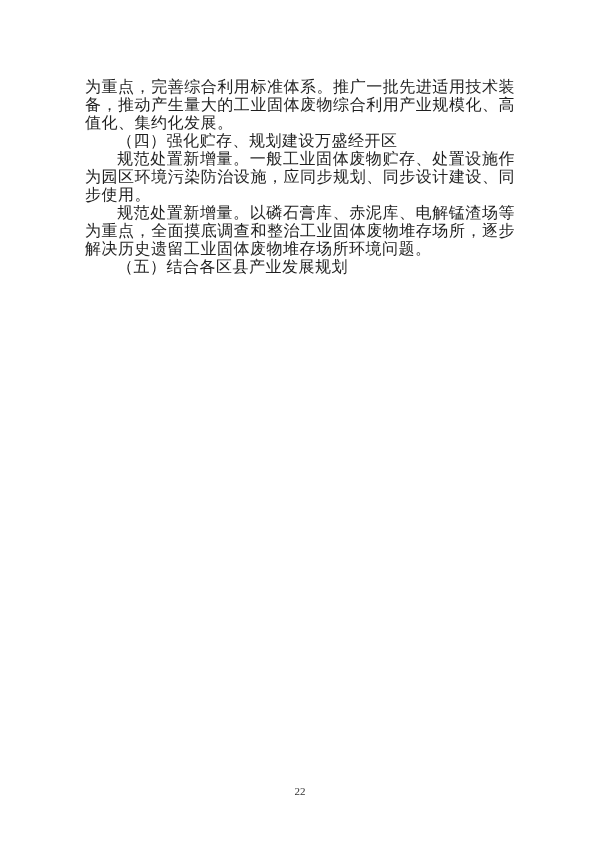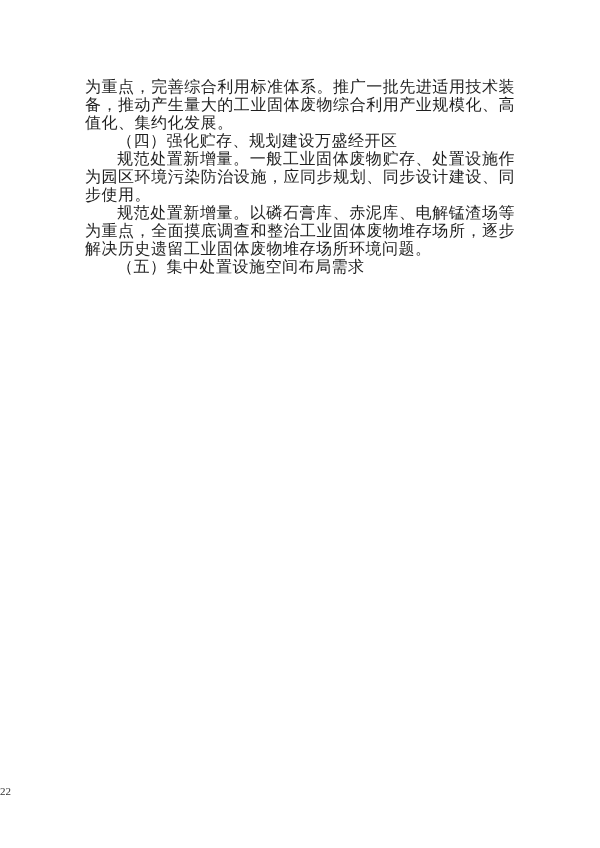--- a/index.html
+++ b/index.html
@@ -37,40 +37,40 @@
     font-weight: normal;
   }
   .section-heading {
     font-weight: 500;
   }
   .page-number {
     position: absolute;
     left: 0;
     right: 0;
     top: 785px;
-    text-align: left;
+    text-align: center;
     font-size: 11px;
     color: #333333;
   }
 </style>
 </head>
 <body>
 
 <div class="doc-page">
   <div class="doc-content">
 
     <p><span>为重点，完善综合利用标准体系。推广一批先进适用技术装备，推动产生量大的工业固体废物综合利用产业规模化、高值化、集约化发展。</span></p>
 
     <p class="indent section-heading"><span>（四）强化贮存、规划建设万盛经开区</span></p>
 
 
     <p class="indent"><span class="lead-bold">规范处置新增量。</span><span>一般工业固体废物贮存、处置设施作为园区环境污染防治设施，应同步规划、同步设计建设、同步使用。</span></p>
 
     <p class="indent"><span class="lead-bold">规范处置新增量。</span><span>以磷石膏库、赤泥库、电解锰渣场等为重点，全面摸底调查和整治工业固体废物堆存场所，逐步解决历史遗留工业固体废物堆存场所环境问题。</span></p>
 
-    <p class="indent section-heading"><span>（五）集中处置设施空间布局需求</span></p>
+    <p class="indent section-heading"><span>（五）结合各区县产业发展规划</span></p>
 
 
 
   </div>
 
   <div class="page-number">22</div>
 </div>
 
 </body></html>

